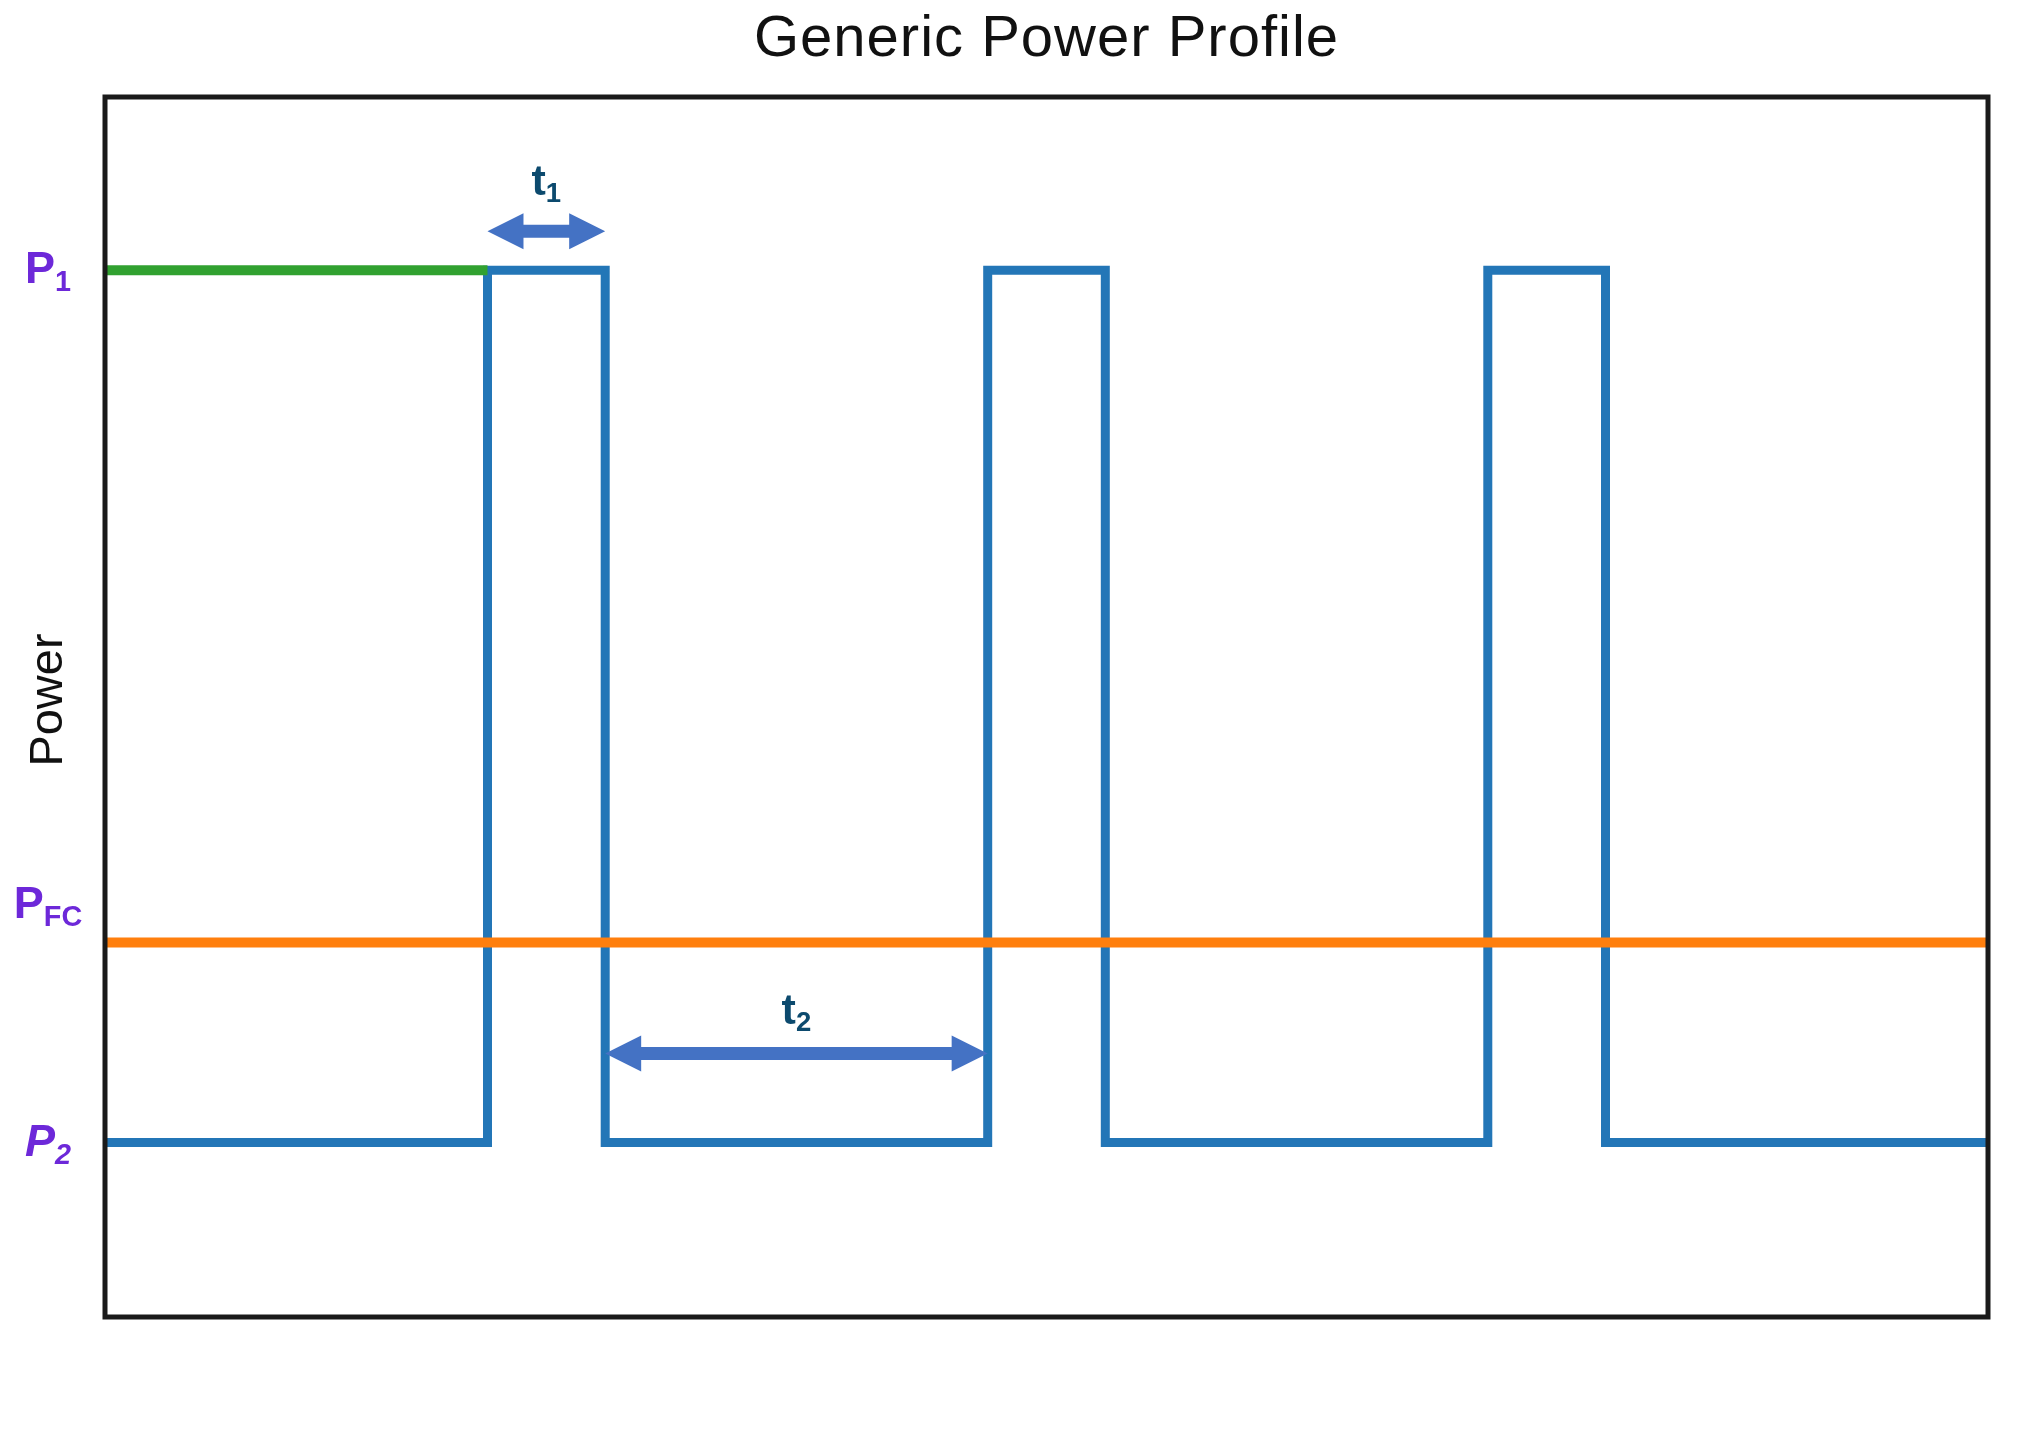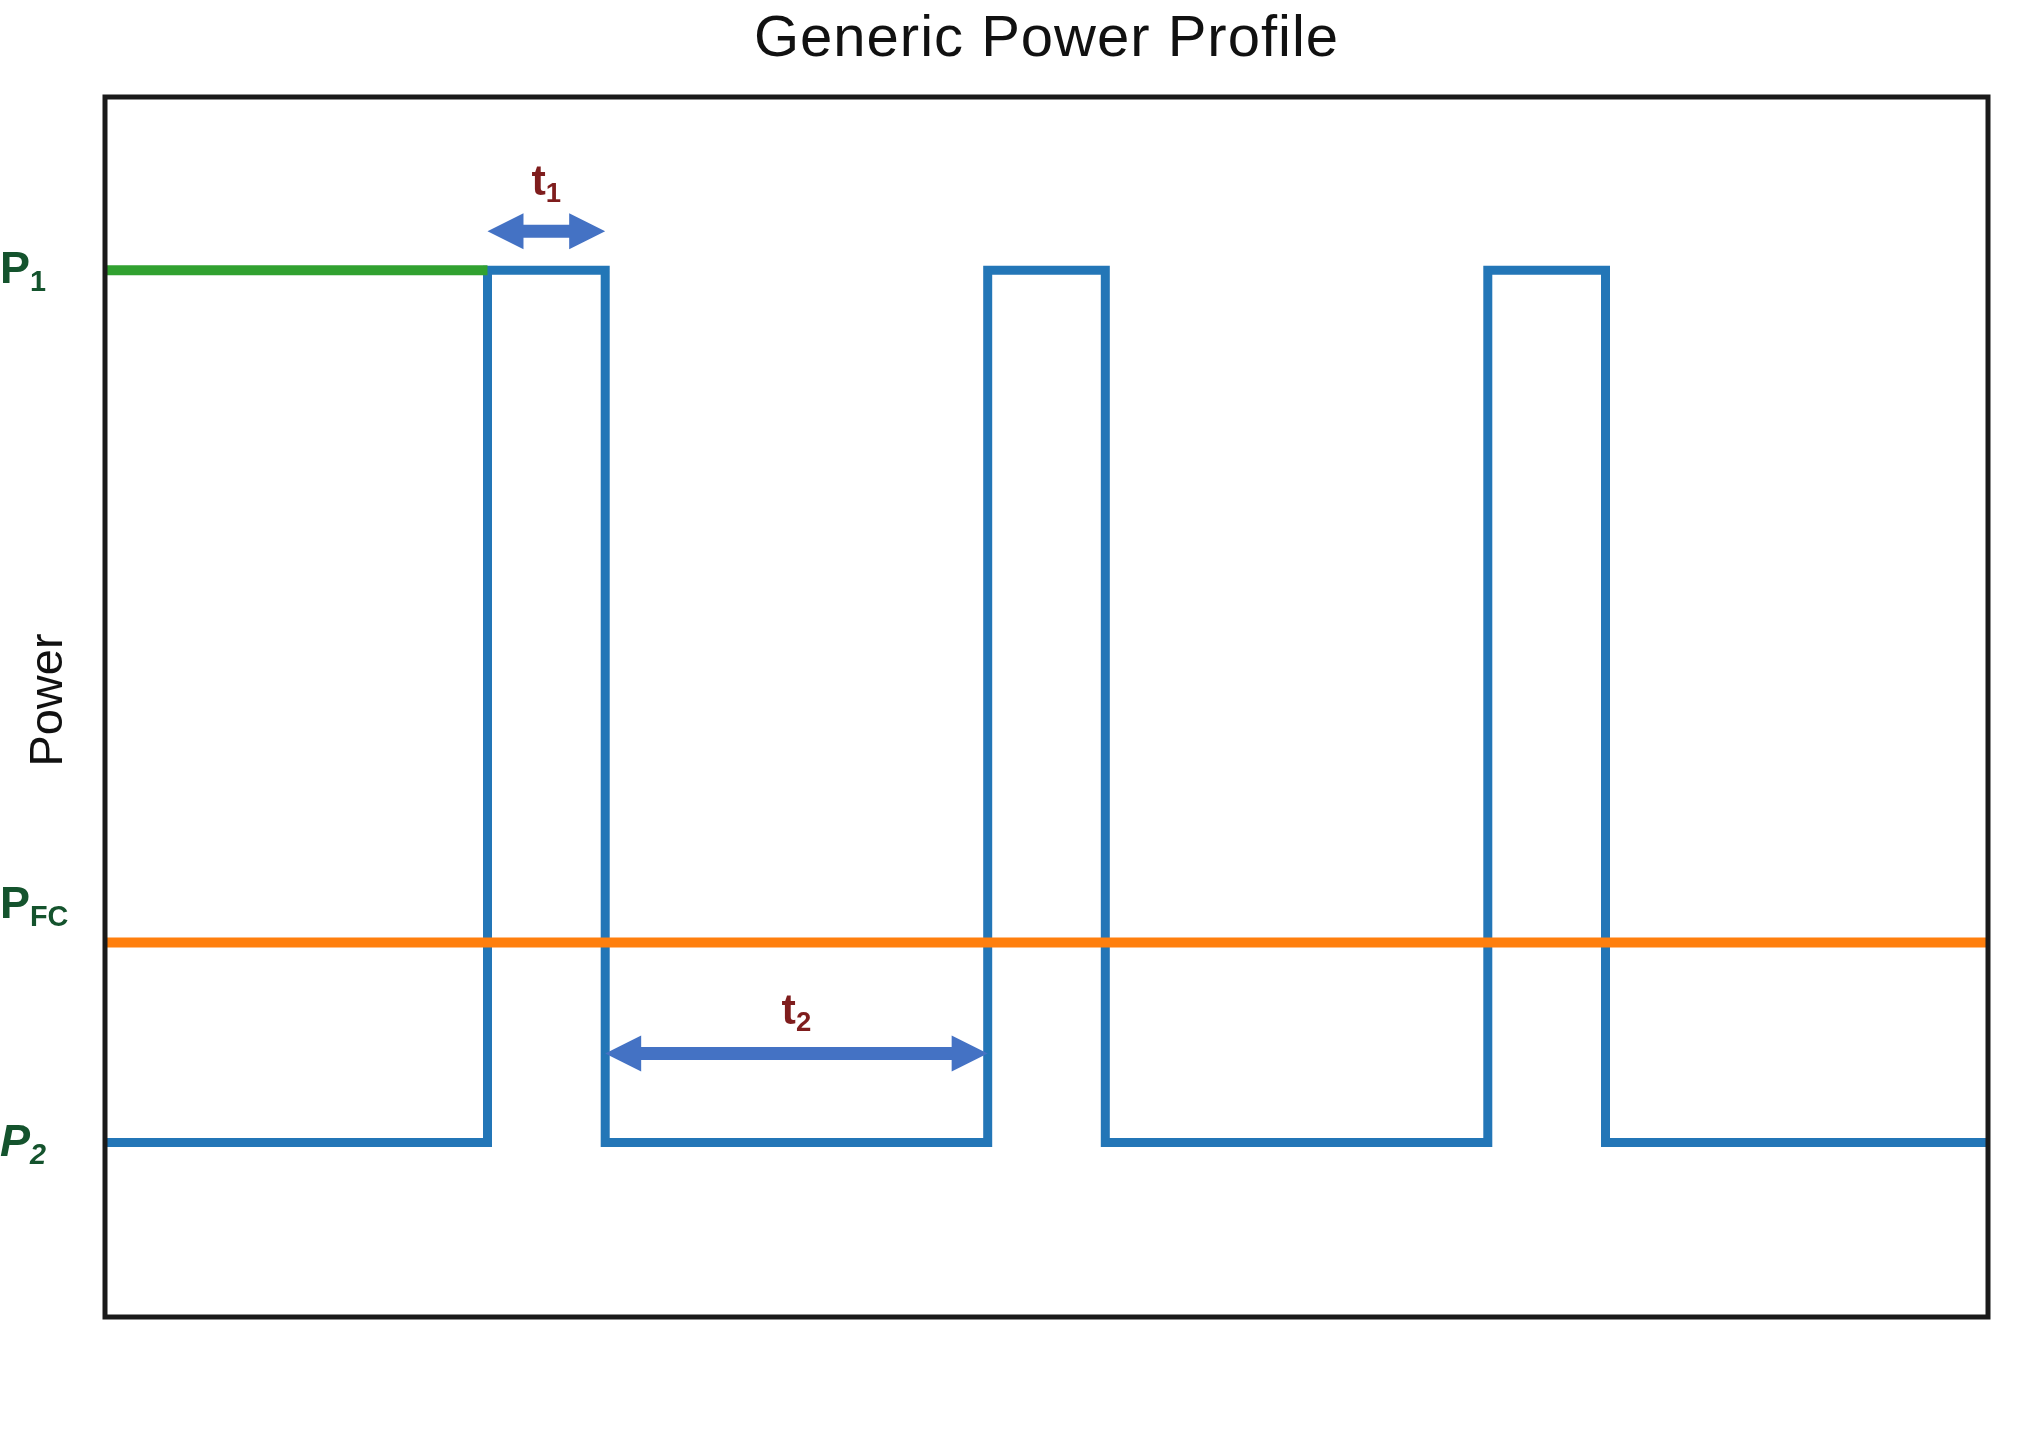--- a/index.html
+++ b/index.html
@@ -20,28 +20,28 @@
     text-align:center;font-size:47px;color:#111111;
   }
   .ylabel{
     position:absolute;left:45px;top:700px;
     transform:translate(-50%,-50%) rotate(-90deg);
     font-size:47px;color:#111111;white-space:nowrap;
   }
   .ytick{
     position:absolute;left:0;width:96px;
     transform:translateY(-50%);
-    text-align:left;
-    font-size:45px;font-weight:bold;color:#14532d;
+    text-align:center;
+    font-size:45px;font-weight:bold;color:#6d28d9;
     line-height:1;white-space:nowrap;
   }
   .anno-label{
     position:absolute;
     transform:translate(-50%,-100%);
-    font-size:43px;font-weight:bold;color:#7f1d1d;
+    font-size:43px;font-weight:bold;color:#0c4a6e;
     line-height:1;white-space:nowrap;
   }
   .sub{font-size:0.64em;vertical-align:-0.28em;font-weight:bold;}
   svg{position:absolute;top:0;left:0;}
 </style>
 </head>
 <body>
 
 <div class="stage">
   <div class="chart-title">Generic Power Profile</div>

